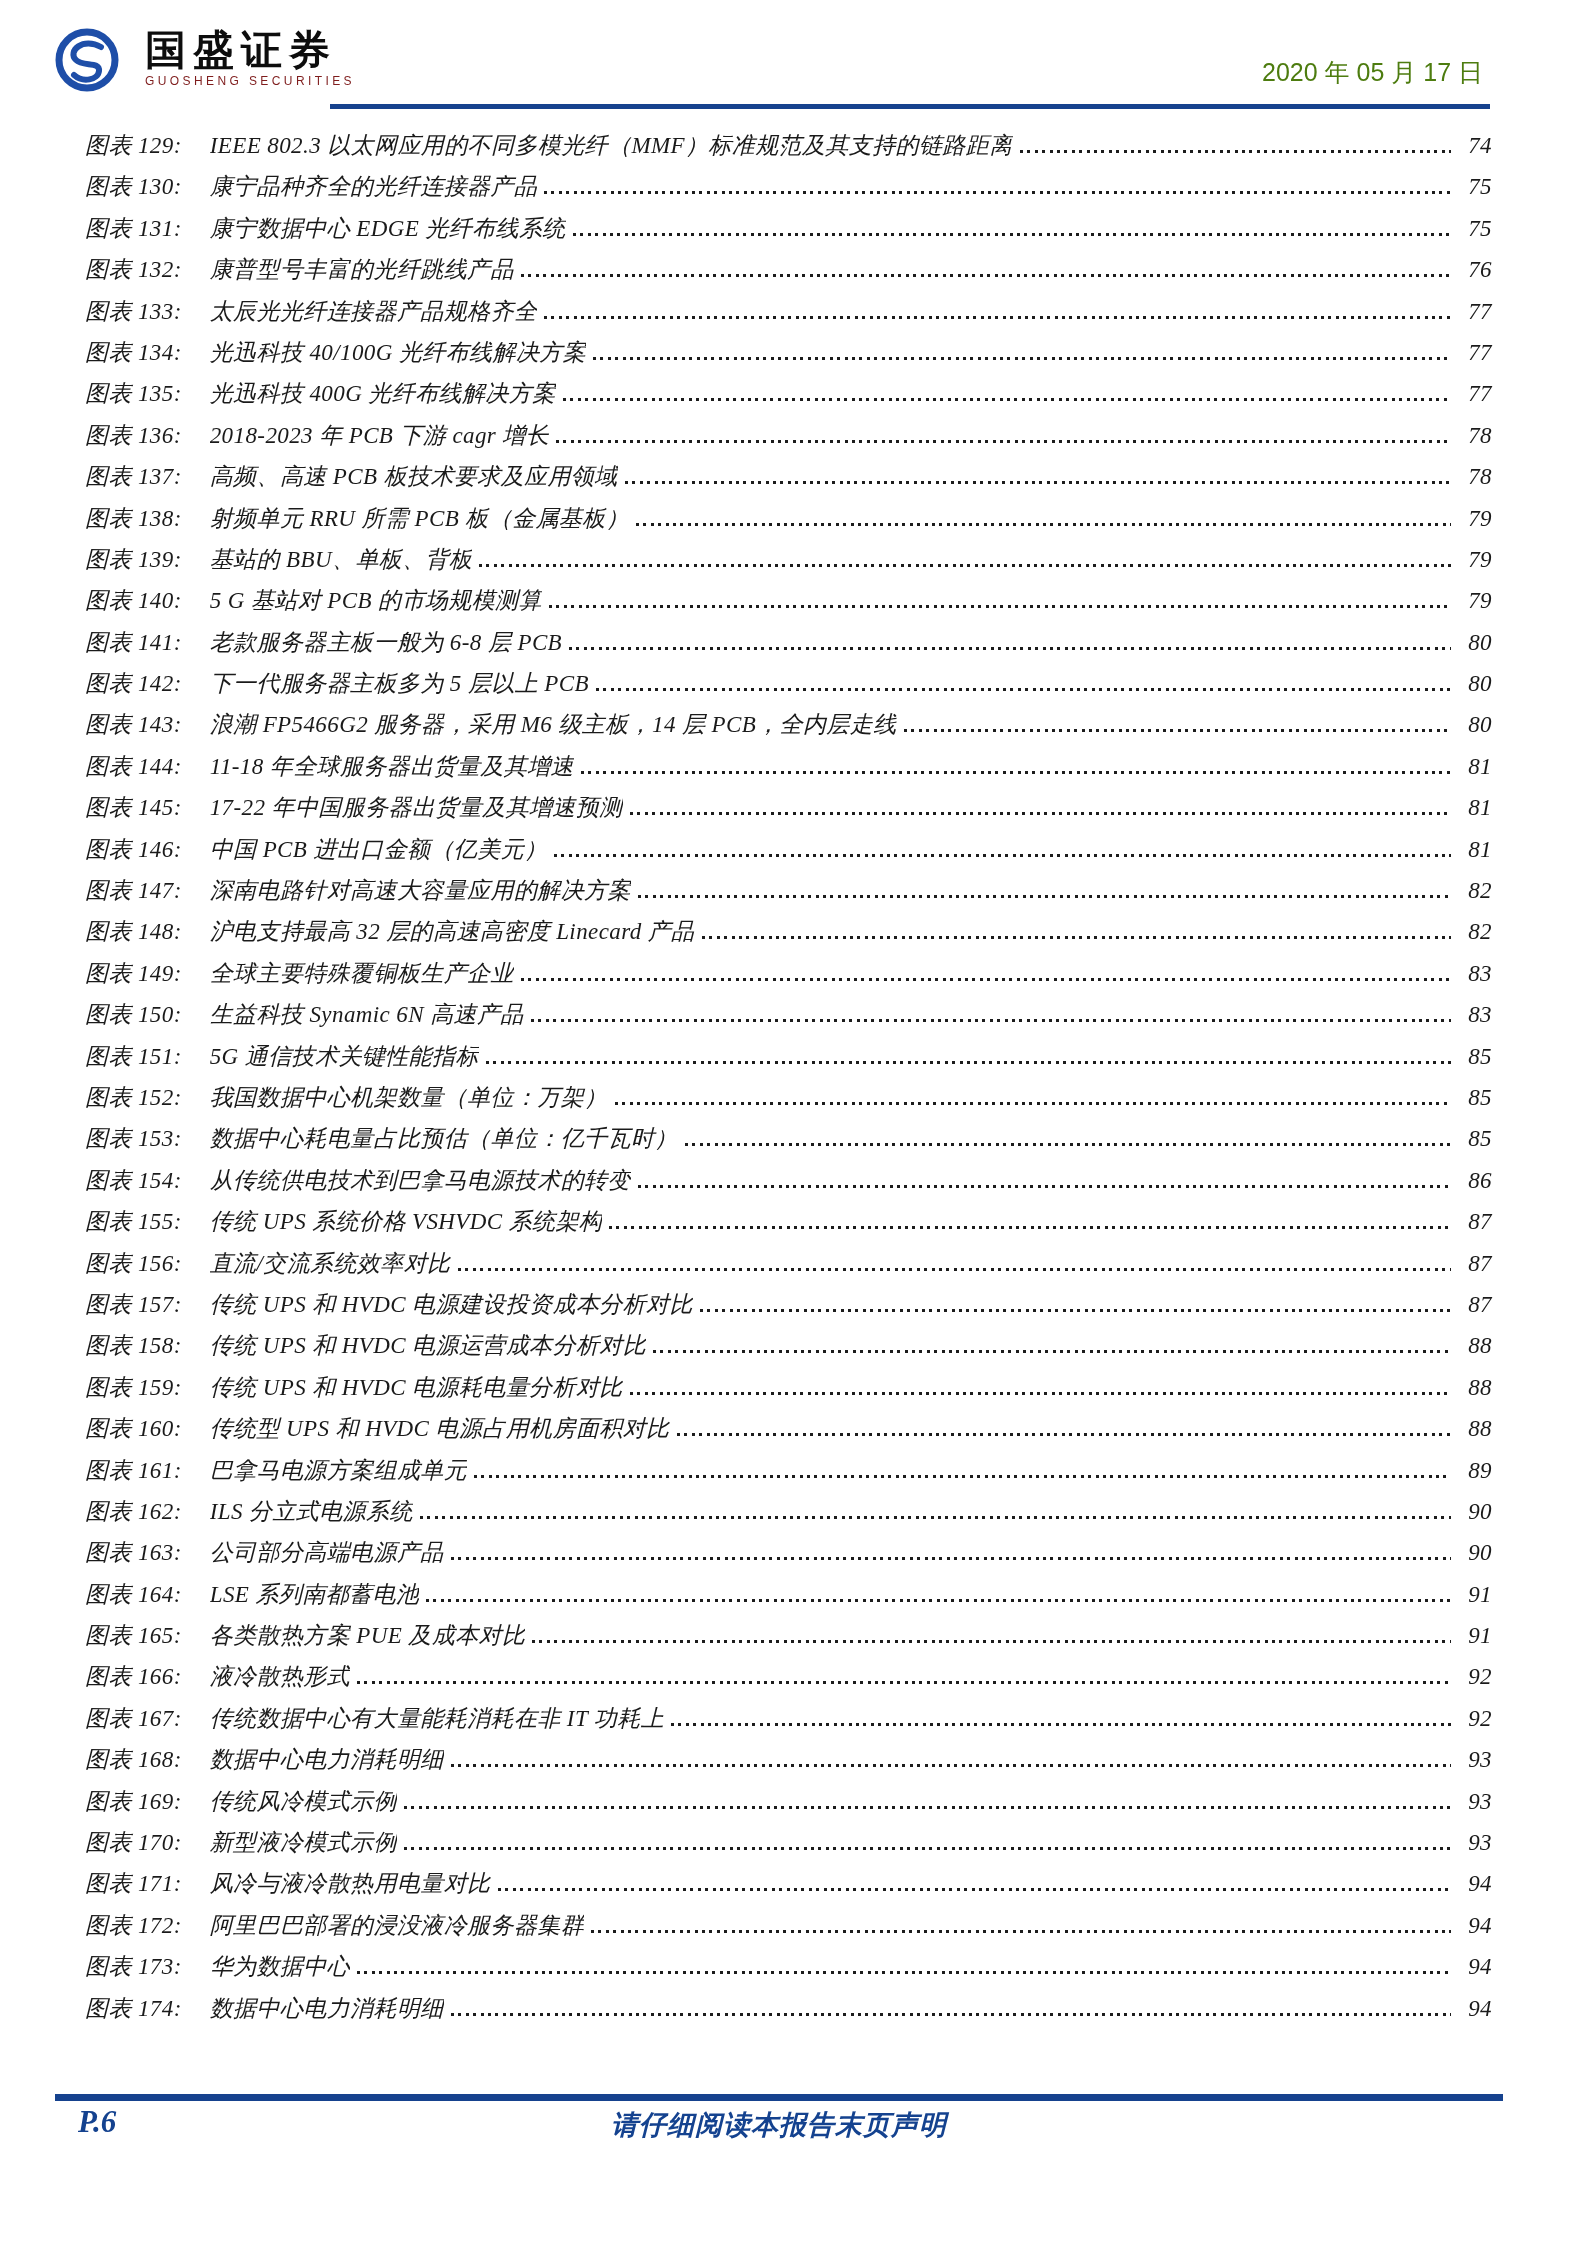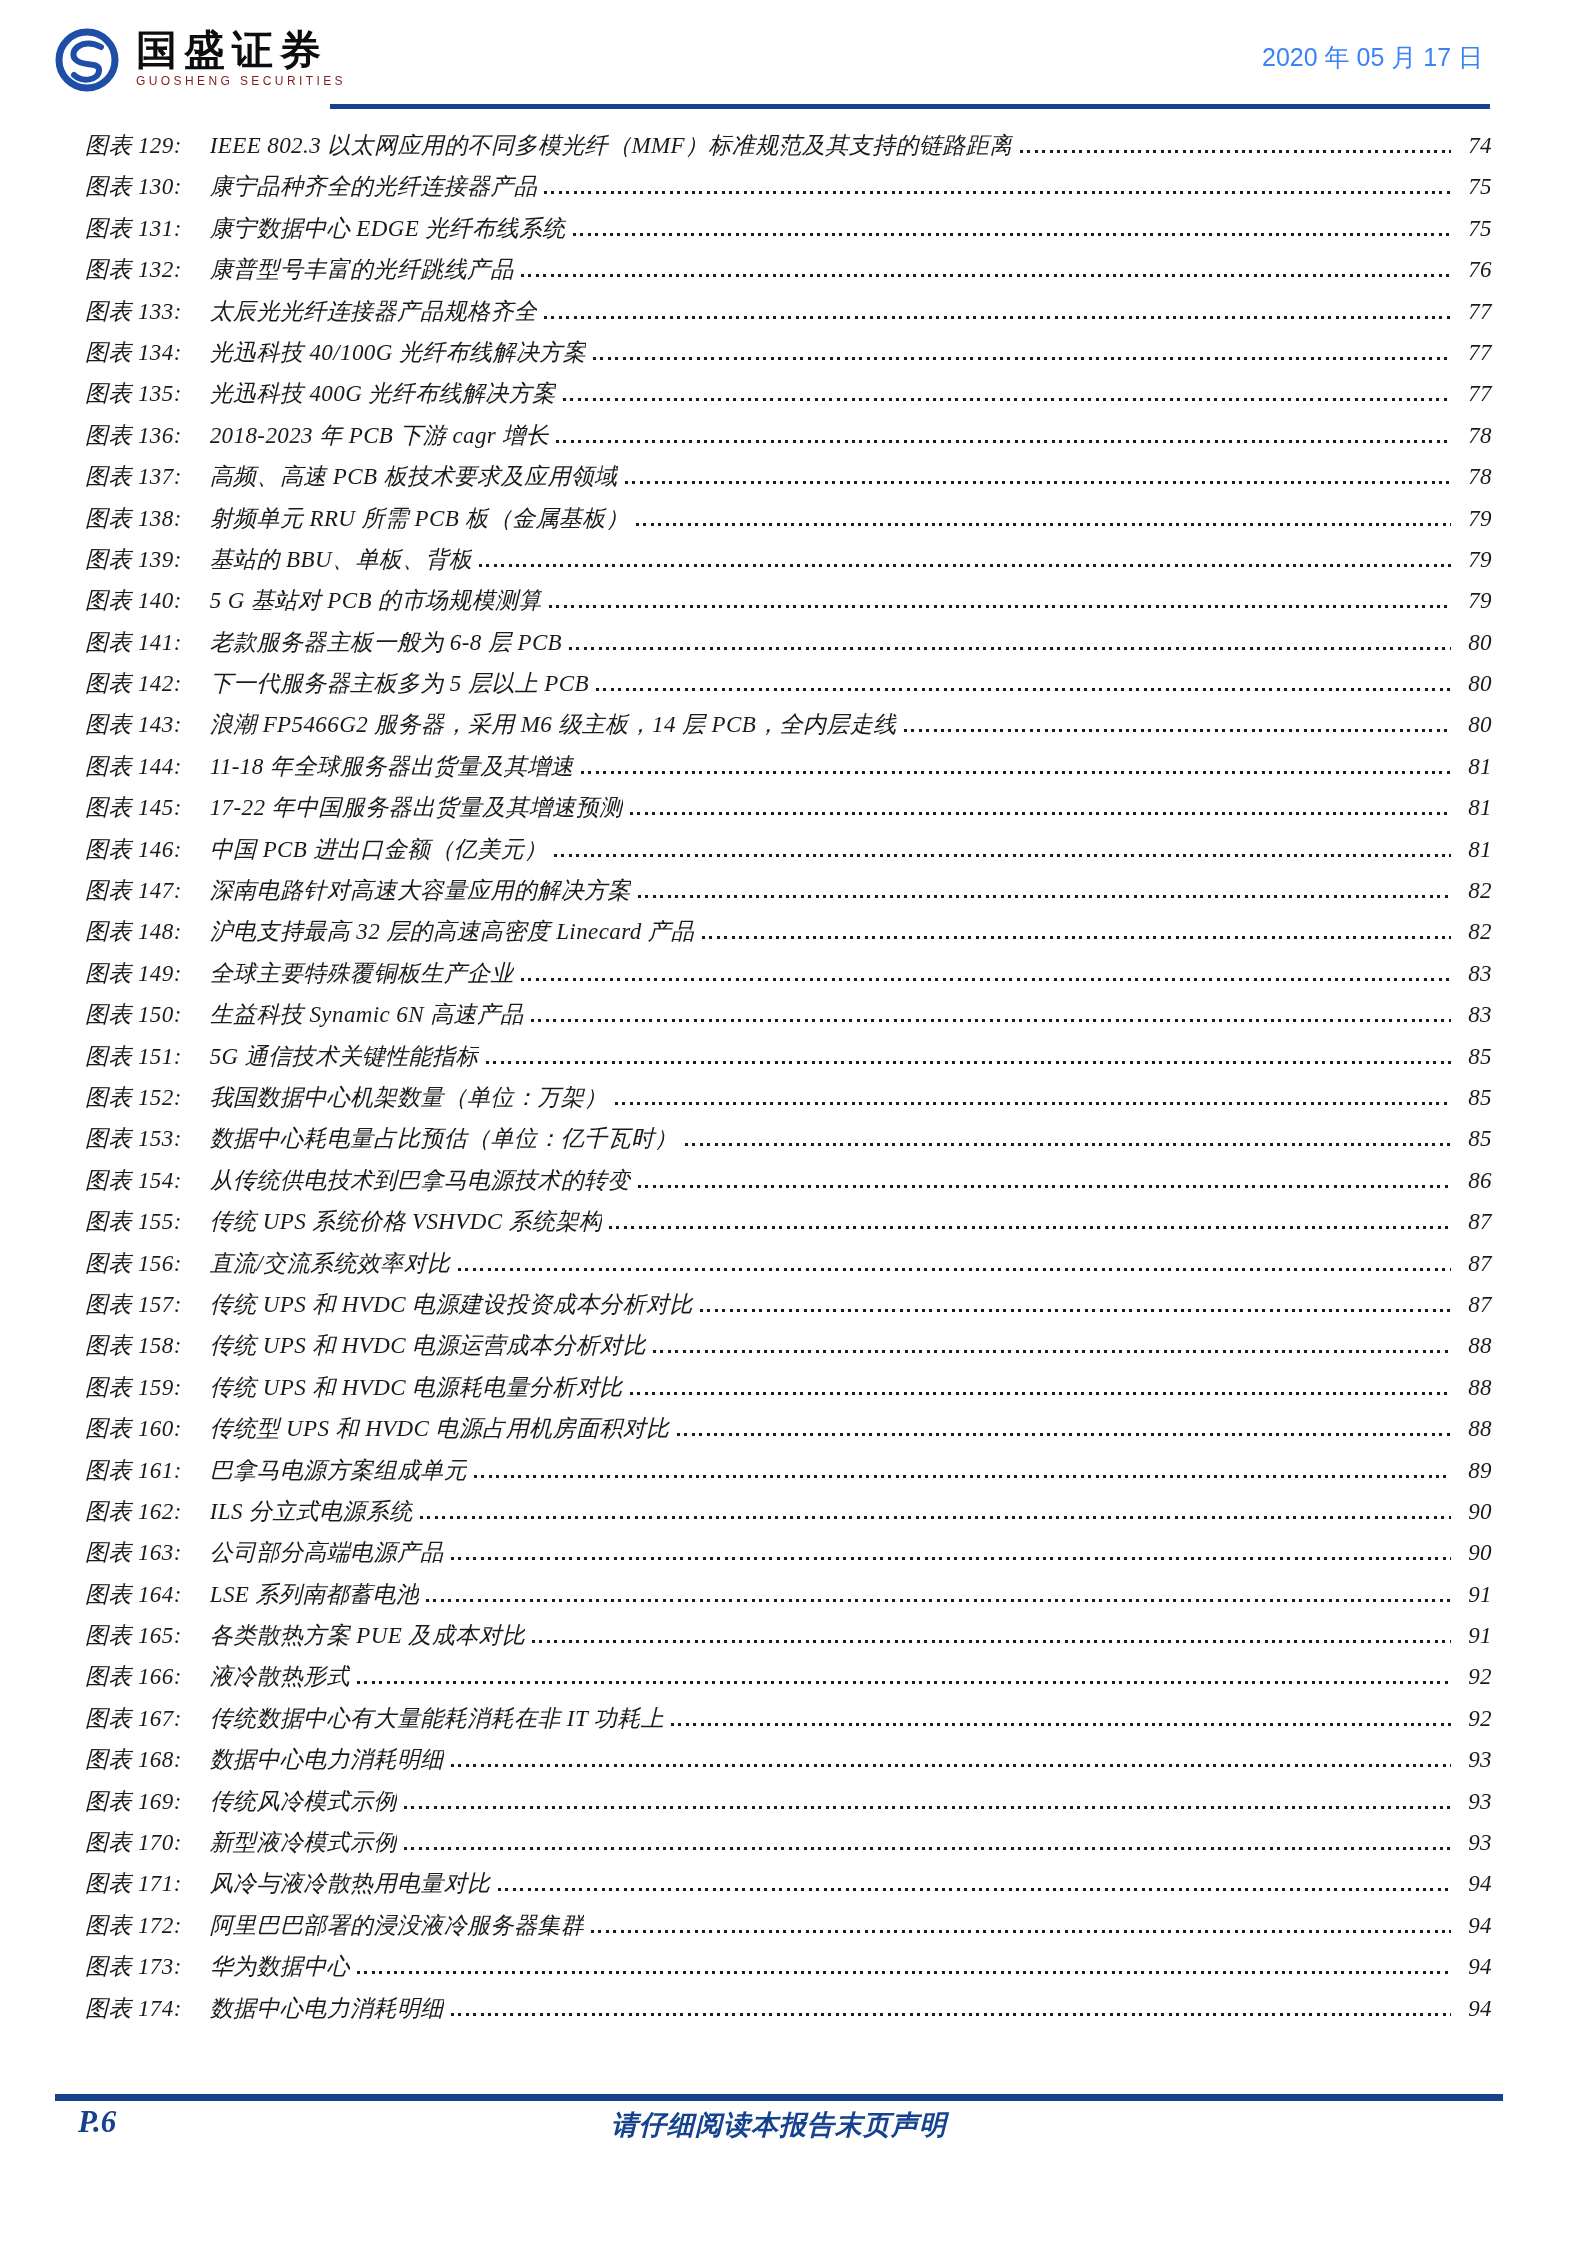--- a/index.html
+++ b/index.html
@@ -6,33 +6,33 @@
   .page{
     position:relative;
     width:1586px;height:2244px;
     background:#ffffff;
     font-family:"Liberation Sans",sans-serif;
     overflow:hidden;
   }
   
   .logo{position:absolute;left:55px;top:28px;display:flex;align-items:flex-start;}
   .logo-mark{width:64px;height:64px;display:block;}
-  .brand-text{margin-left:17px;}
+  .brand-text{margin-left:26px;}
   .brand-cn{
     font-family:"Liberation Serif",serif;
     font-size:41px;font-weight:bold;color:#0d0d0d;
     letter-spacing:7px;line-height:1.1;white-space:nowrap;
   }
   .brand-en{
     font-size:12px;color:#7f1d1d;letter-spacing:3.4px;
     margin-top:1px;white-space:nowrap;
   }
   .report-date{
-    position:absolute;top:41px;right:103px;
-    font-size:25px;color:#3b82f6;white-space:nowrap;
+    position:absolute;top:56px;right:103px;
+    font-size:25px;color:#4d7c0f;white-space:nowrap;
   }
   .header-rule{
     position:absolute;left:330px;top:104px;
     width:1160px;height:5px;background:#16428E;
   }
   
   .toc{
     position:absolute;left:85px;top:130px;width:1407px;
   }
   .toc-row{

